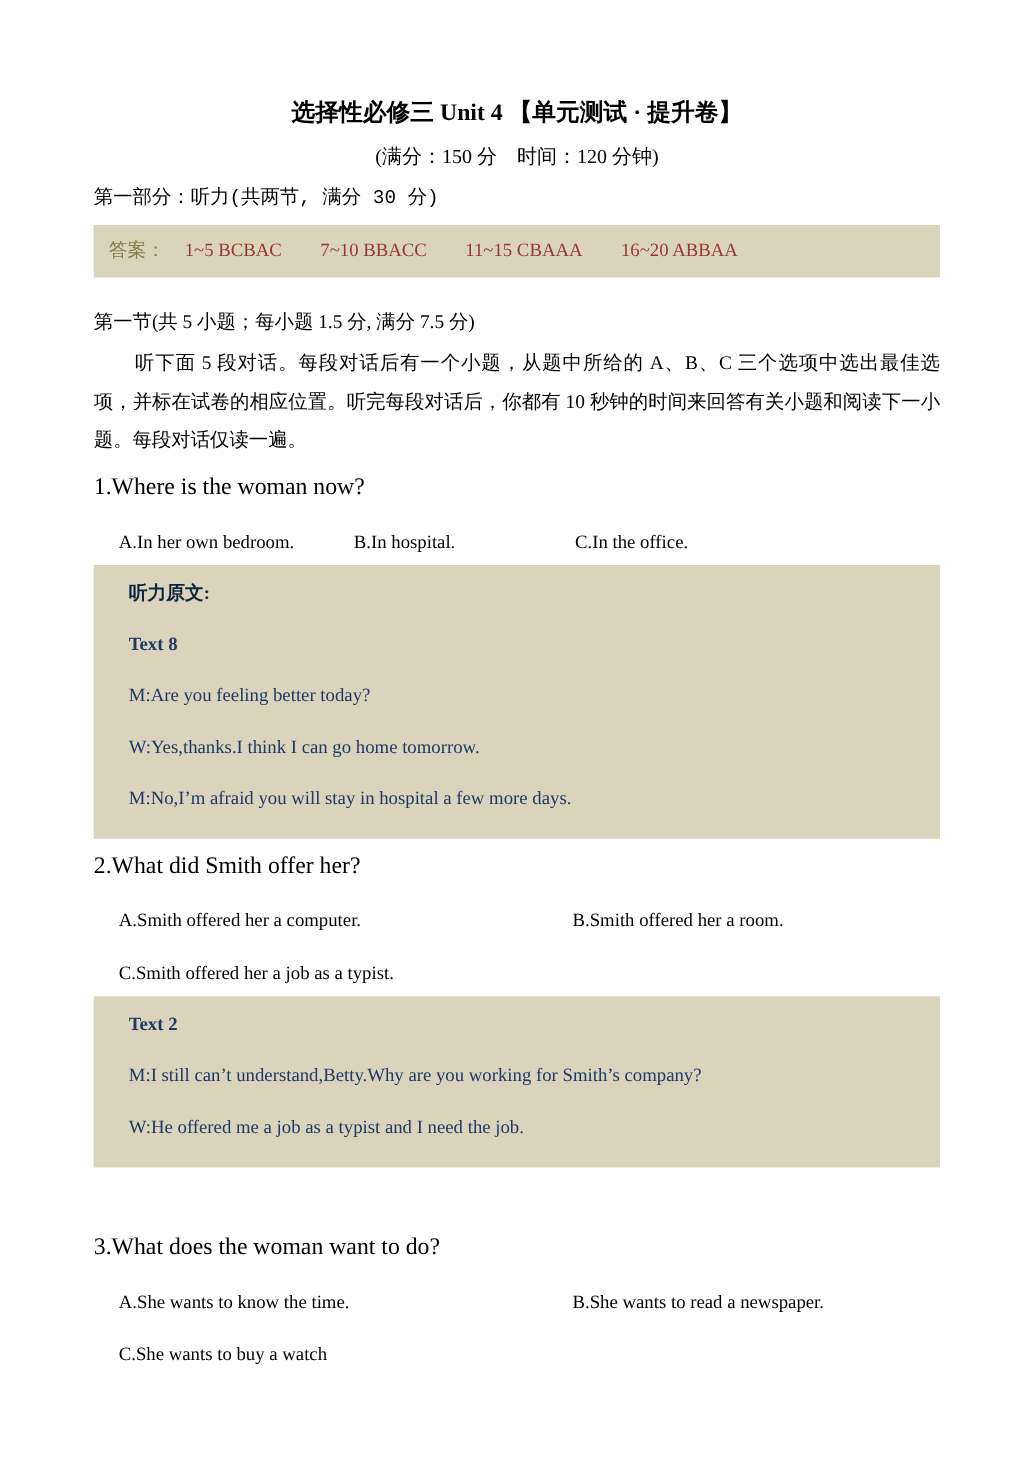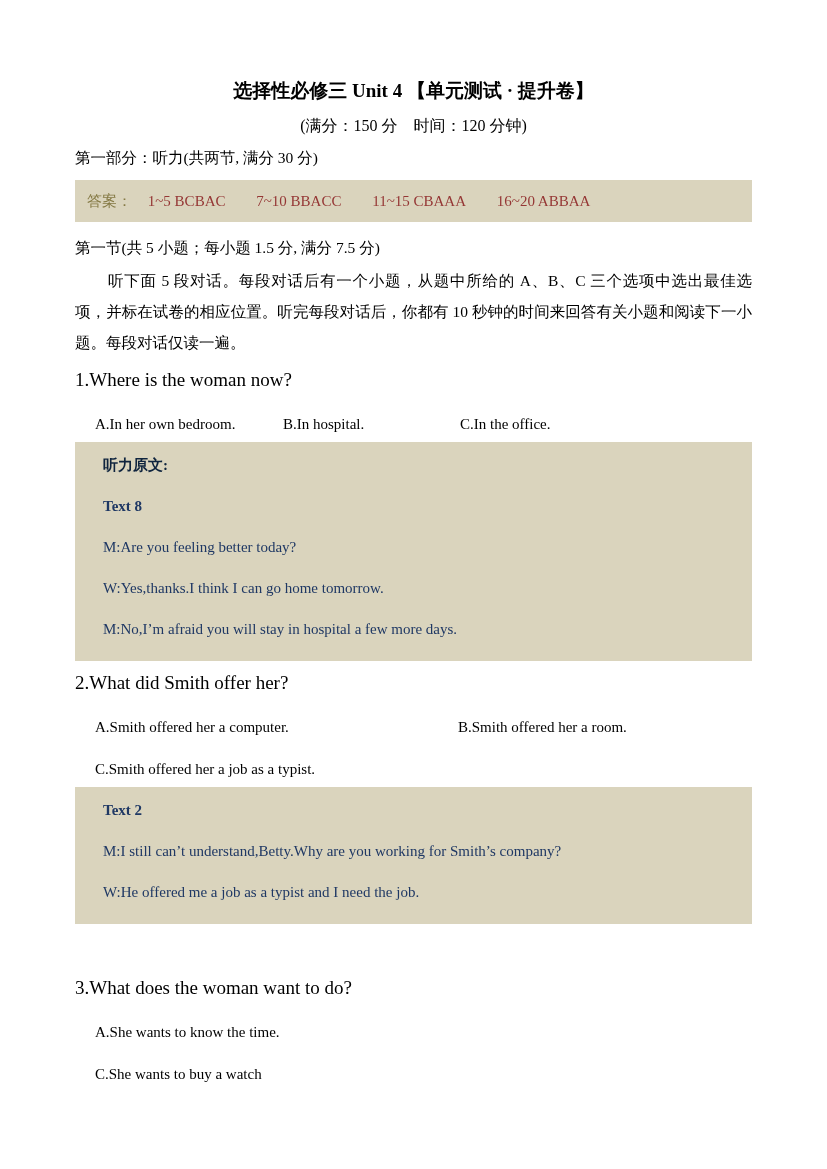--- a/index.html
+++ b/index.html
@@ -4,27 +4,27 @@
 <style>
   html,body{margin:0;padding:0;background:#ffffff;}
   body{
     width:827px;height:1169px;overflow:hidden;
     font-family:"Liberation Serif","DejaVu Serif",serif;
     color:#000000;
   }
   .page{box-sizing:border-box;width:827px;height:1169px;padding:80px 75px 0 75px;}
   .title{text-align:center;font-weight:bold;font-size:19px;line-height:22px;}
   .subtitle{text-align:center;font-size:16px;margin-top:13px;line-height:21px;}
-  .part-heading{font-size:15.5px;margin-top:12px;line-height:20px;}
+  .part-heading{font-size:15.5px;margin-top:12px;line-height:20px;font-family:Liberation Mono, monospace;}
   .answer-bar{
     margin-top:12px;background:#dad4bd;padding:11px 12px;font-size:15px;line-height:20px;
   }
   .ans-label{color:#857a45;margin-right:12px;}
   .ans-group{color:#953735;margin-right:27px;}
-  .section-heading{font-size:15.5px;margin-top:16px;line-height:20px;}
+  .section-heading{font-size:15.5px;margin-top:26px;line-height:20px;}
   .instructions{
     font-size:15.5px;line-height:31px;text-indent:33px;text-align:justify;
     margin:7px 0 0 0;
   }
   .question{font-size:19px;margin-top:12px;line-height:20px;}
   .q3{margin-top:54px;}
   .opt-row{display:flex;padding-left:20px;margin-top:24px;font-size:15px;line-height:20px;}
   .opt-row.second{margin-top:22px;}
   .opt{flex:none;}
   .w188{width:188px;}
@@ -82,18 +82,19 @@
 
   <div class="transcript">
     <p class="t-label">Text 2</p>
     <p class="t-line">M:I still can’t understand,Betty.Why are you working for Smith’s company?</p>
     <p class="t-line">W:He offered me a job as a typist and I need the job.</p>
   </div>
 
   <div class="question q3">3.What does the woman want to do?</div>
   <div class="opt-row">
     <span class="opt w363">A.She wants to know the time.</span>
+    <span class="opt">B.She wants to read a newspaper.</span>
   </div>
   <div class="opt-row second">
     <span class="opt">C.She wants to buy a watch</span>
   </div>
 
 </div>
 
 </body></html>

